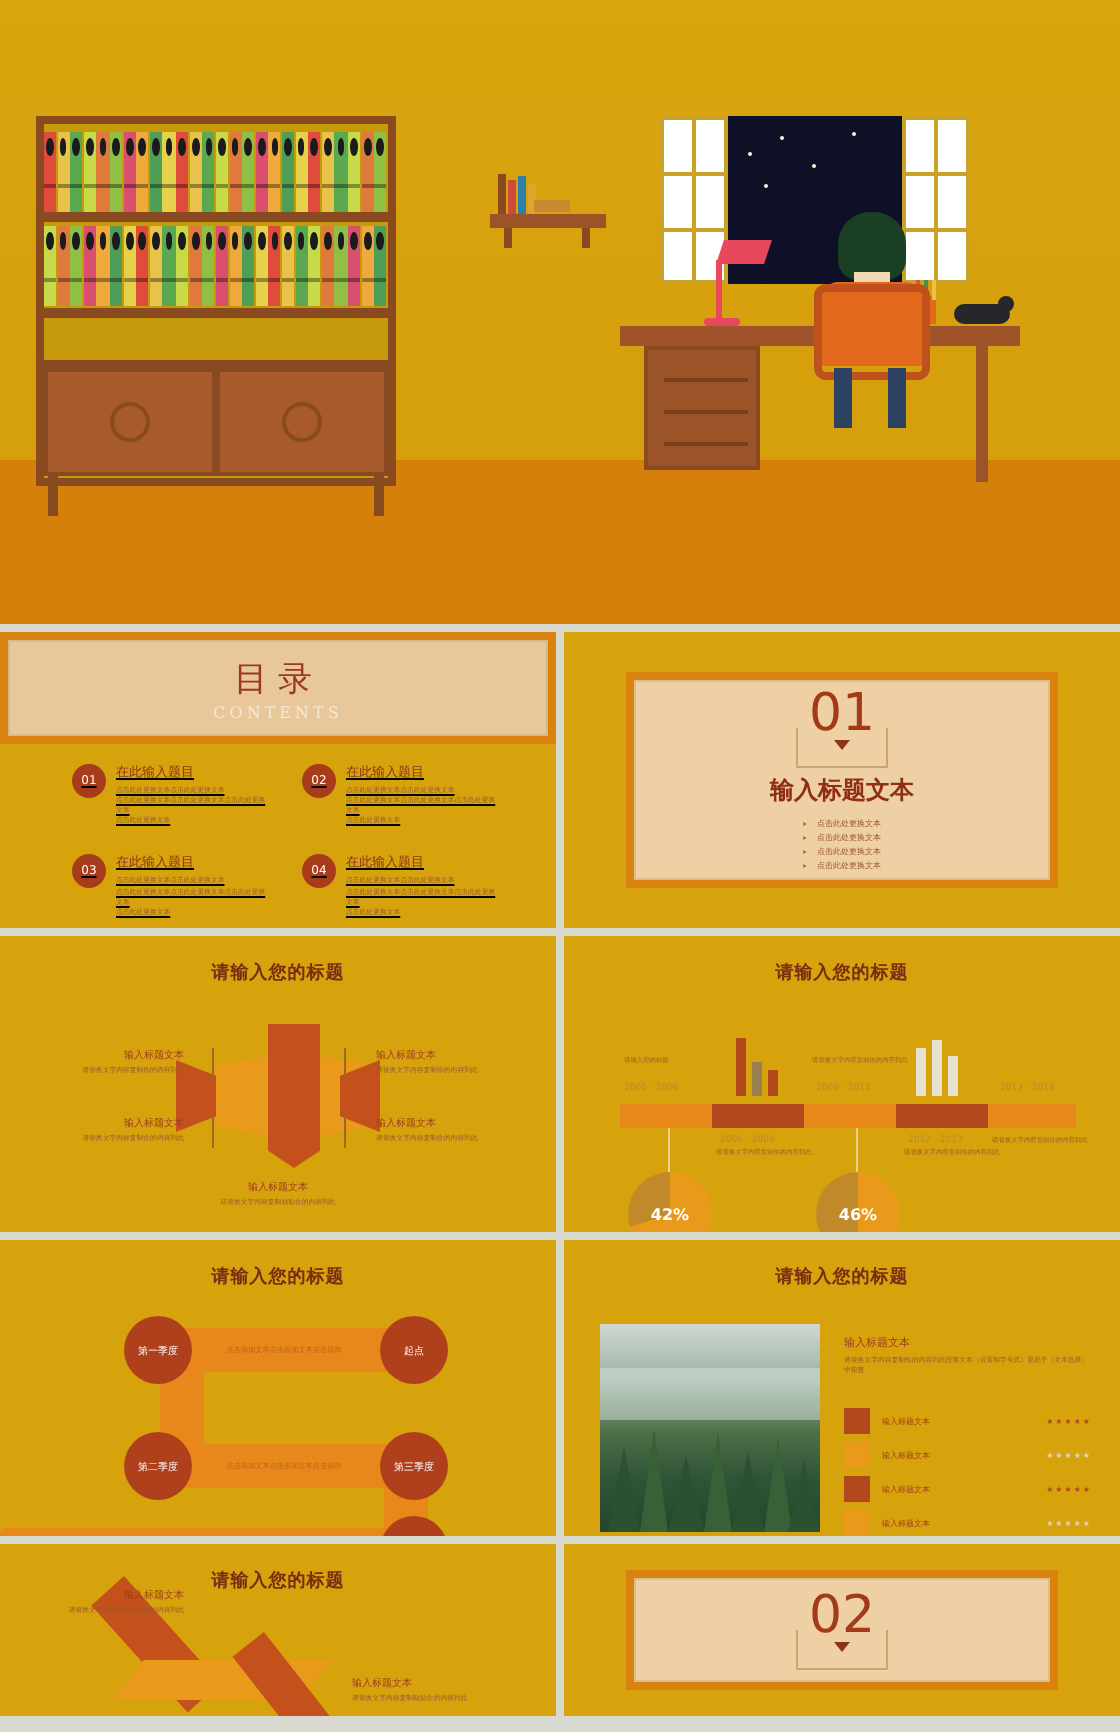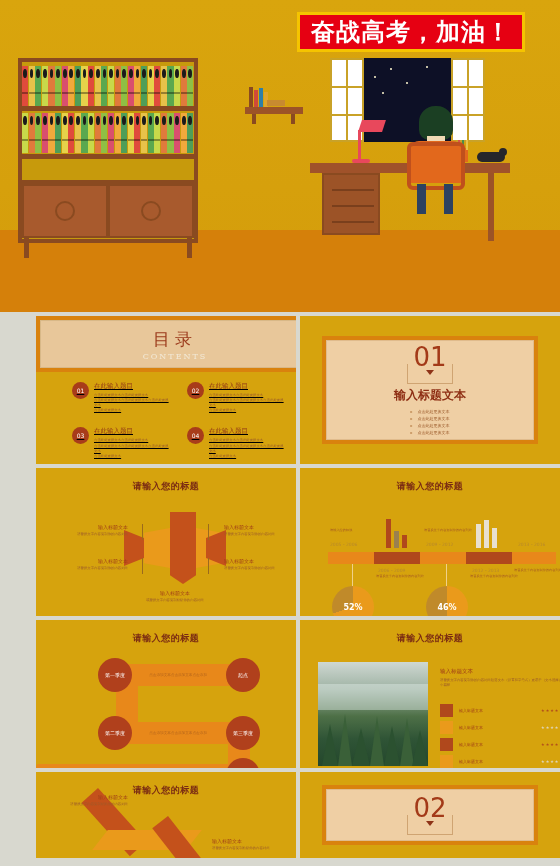--- a/index.html
+++ b/index.html
@@ -89,21 +89,21 @@
   .deskitems .bks i { display:block; height:3px; margin-bottom:1px; }
   .deskitems .cup { position:absolute; left:22px; top:12px; width:11px; height:14px; background:#e2681c; }
   .deskitems .pen { position:absolute; top:4px; width:2px; height:10px; }
   .deskitems .cat { position:absolute; left:42px; top:16px; width:28px; height:10px; background:#26262b;
                     border-radius:6px; }
   .deskitems .cat::after { content:""; position:absolute; left:22px; top:-4px; width:8px; height:8px;
                            background:#26262b; border-radius:50%; }
 
   
   .grid { position:absolute; left:0; top:316px; width:560px; }
-  .row { display:flex; gap:4px; margin-bottom:4px;margin-left:36px; }
+  .row { display:flex; gap:4px; margin-bottom:4px; }
   .slide { width:278px; height:148px; background:#d6a30d; position:relative; overflow:hidden; }
   .slide.half { height:86px; }
 
   .stitle { position:absolute; left:0; top:12px; width:100%; text-align:center;
             color:#7a2b13; font-size:9px; font-weight:bold; letter-spacing:.5px;
             font-family:"DejaVu Sans", sans-serif; }
 
   
   .s-contents { background:#d6a30d; }
   .s-contents .hdr { position:absolute; left:0; top:0; width:278px; height:56px; background:#d9820d;
@@ -208,23 +208,20 @@
             transform:rotate(52deg); transform-origin:left top; }
 </style>
 </head>
 <body>
 
 <div class="page">
 
   <div class="cover">
     <div class="floor"></div>
 
-    <div class="banner">
-      <span>奋战高考，加油！</span>
-    </div>
 
     <div class="shelf">
       <div class="frame"></div>
       <div class="books-row r1">
           <div class="bk" style="background: rgb(224, 75, 60);"></div>
           <div class="bk" style="background: rgb(232, 194, 74);"></div>
           <div class="bk" style="background: rgb(90, 168, 79);"></div>
           <div class="bk" style="background: rgb(200, 217, 74);"></div>
           <div class="bk" style="background: rgb(224, 122, 60);"></div>
           <div class="bk" style="background: rgb(143, 191, 69);"></div>
@@ -494,21 +491,21 @@
           </div>
           <div class="bars" style="left:176px;top:8px;height:46px;">
             <i style="height:24px;background:#e8e0d0;"></i>
             <i style="height:28px;background:#e8e0d0;"></i>
             <i style="height:20px;background:#e8e0d0;"></i>
           </div>
 
           <div class="stem" style="left:52px;top:70px;height:26px;"></div>
           <div class="stem" style="left:146px;top:70px;height:26px;"></div>
           <div class="pie" style="left:32px;top:92px;background:conic-gradient(#ea9a1b 0 70%,#c08a2a 70% 100%);">
-            <span>52%</span>
+            <span>42%</span>
           </div>
           <div class="pie" style="left:126px;top:92px;background:conic-gradient(#ea9a1b 0 50%,#c08a2a 50% 100%);">
             <span>46%</span>
           </div>
         </div>
       </div>
     </div>
 
     <div class="row">
       <div class="slide">

